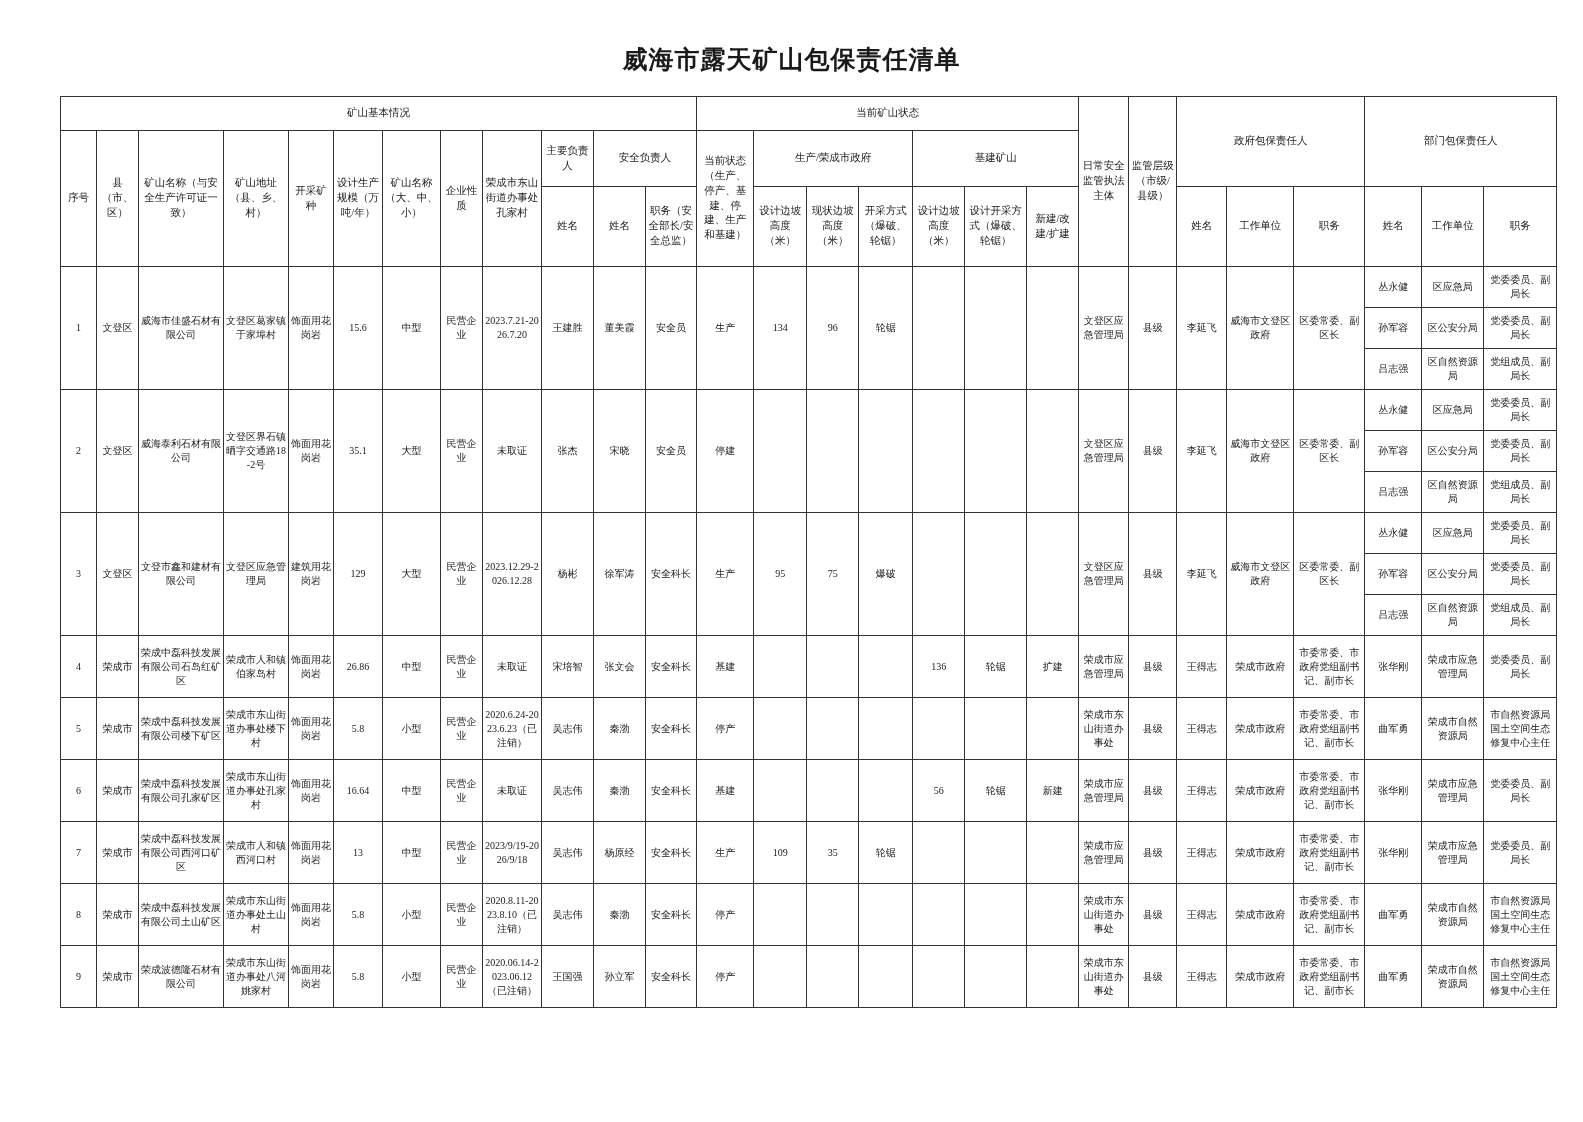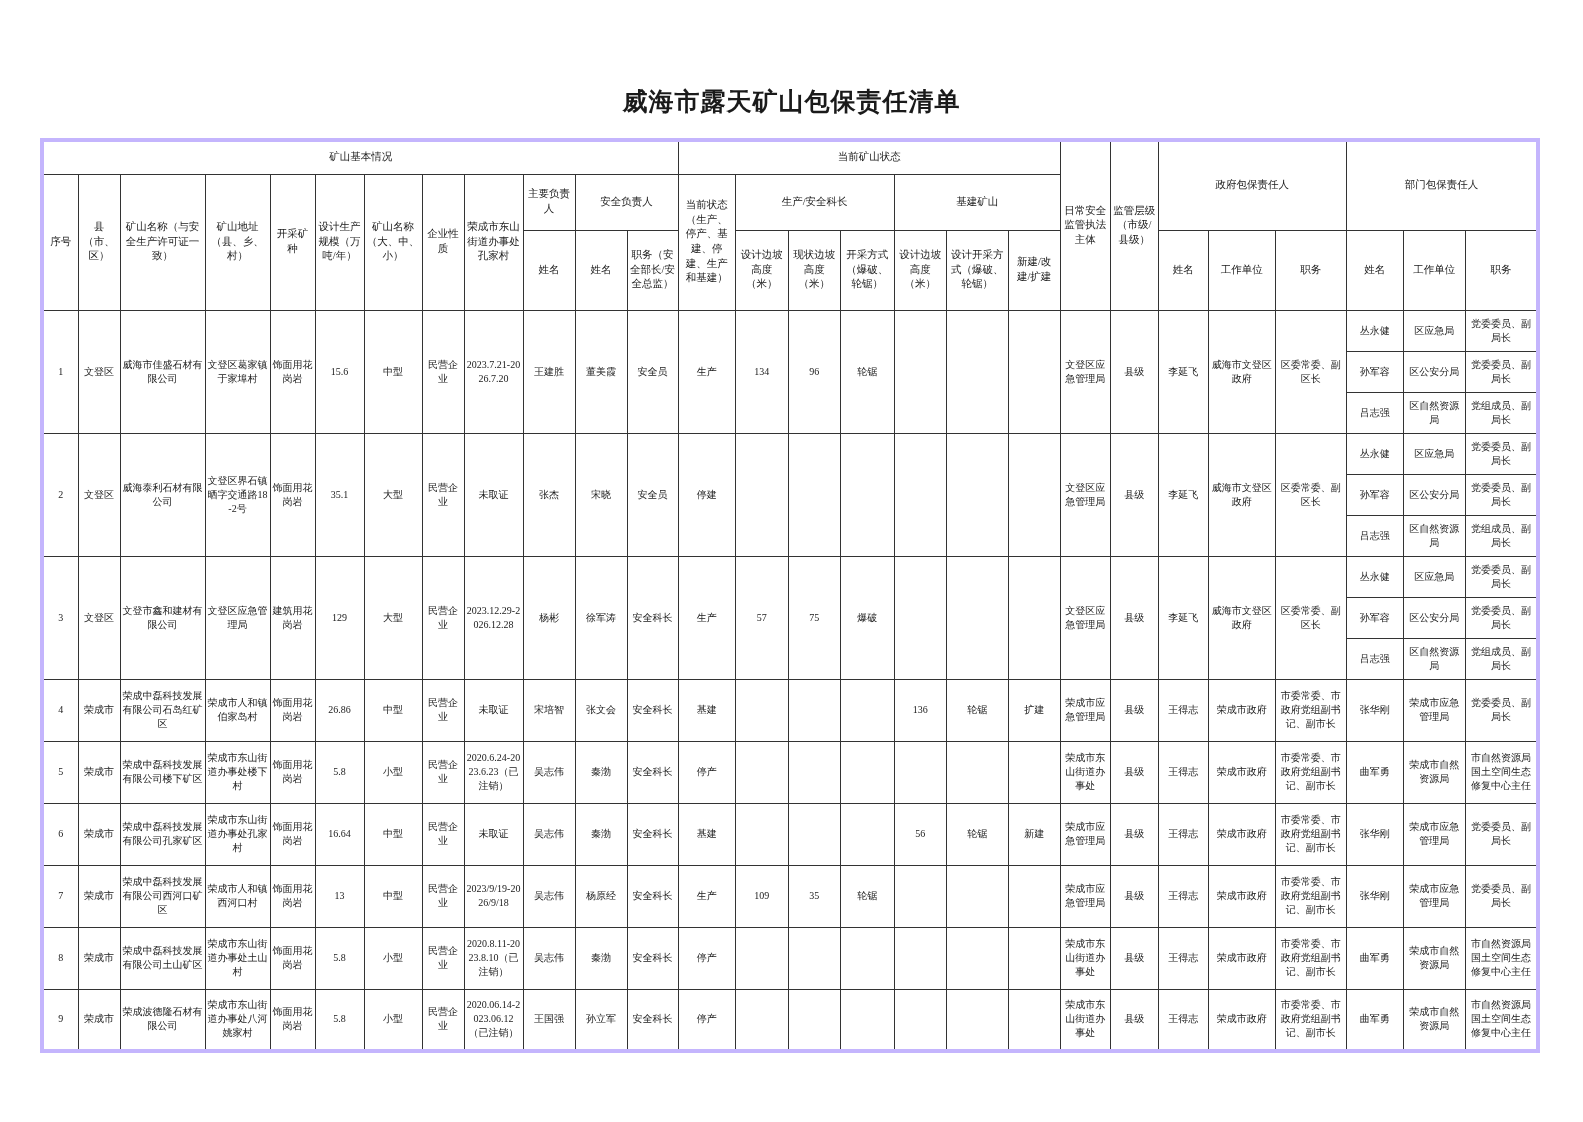--- a/index.html
+++ b/index.html
@@ -2,27 +2,27 @@
 <html><head>
 <meta charset="utf-8">
 <style>
   html,body{margin:0;padding:0;}
   body{
     width:1583px;height:1122px;background:#ffffff;overflow:hidden;
     font-family:"Liberation Serif", serif;color:#1a1a1a;
   }
   .page-title{
     text-align:center;font-size:25px;font-weight:bold;
-    padding-top:85px;letter-spacing:1px;
+    padding-top:43px;letter-spacing:1px;
     font-family:"Liberation Serif", serif;
   }
   table.sheet{
     border-collapse:collapse;table-layout:fixed;
-    width:1496px;margin:20px 0 0 40px;
-    border:4px solid #c4b5fd;
+    width:1496px;margin:20px 0 0 60px;
+    border:1px solid #c4b5fd;
   }
   table.sheet th, table.sheet td{
     border:1px solid #333;
     text-align:center;vertical-align:middle;
     font-size:10px;line-height:1.4;padding:1px 2px;
     font-weight:normal;word-break:break-all;
     background:#fff;color:#1a1a1a;
   }
   table.sheet th{font-size:10.5px;}
 </style>
@@ -76,21 +76,21 @@
         <th rowspan="2">矿山名称（与安全生产许可证一致）</th>
         <th rowspan="2">矿山地址（县、乡、村）</th>
         <th rowspan="2">开采矿种</th>
         <th rowspan="2">设计生产规模（万吨/年）</th>
         <th rowspan="2">矿山名称（大、中、小）</th>
         <th rowspan="2">企业性质</th>
         <th rowspan="2">荣成市东山街道办事处孔家村</th>
         <th>主要负责人</th>
         <th colspan="2">安全负责人</th>
         <th rowspan="2">当前状态（生产、停产、基建、停建、生产和基建）</th>
-        <th colspan="3">生产/安全科长</th>
+        <th colspan="3">生产/荣成市政府</th>
         <th colspan="3">基建矿山</th>
       </tr>
       <tr style="height: 80px;">
         <th>姓名</th>
         <th>姓名</th>
         <th>职务（安全部长/安全总监）</th>
         <th>设计边坡高度（米）</th>
         <th>现状边坡高度（米）</th>
         <th>开采方式（爆破、轮锯）</th>
         <th>设计边坡高度（米）</th>
@@ -190,21 +190,21 @@
         <td rowspan="3">文登区应急管理局</td>
         <td rowspan="3">建筑用花岗岩</td>
         <td rowspan="3">129</td>
         <td rowspan="3">大型</td>
         <td rowspan="3">民营企业</td>
         <td rowspan="3">2023.12.29-2026.12.28</td>
         <td rowspan="3">杨彬</td>
         <td rowspan="3">徐军涛</td>
         <td rowspan="3">安全科长</td>
         <td rowspan="3">生产</td>
-        <td rowspan="3">57</td>
+        <td rowspan="3">95</td>
         <td rowspan="3">75</td>
         <td rowspan="3">爆破</td>
         <td rowspan="3"></td>
         <td rowspan="3"></td>
         <td rowspan="3"></td>
         <td rowspan="3">文登区应急管理局</td>
         <td rowspan="3">县级</td>
         <td rowspan="3">李延飞</td>
         <td rowspan="3">威海市文登区政府</td>
         <td rowspan="3">区委常委、副区长</td>

